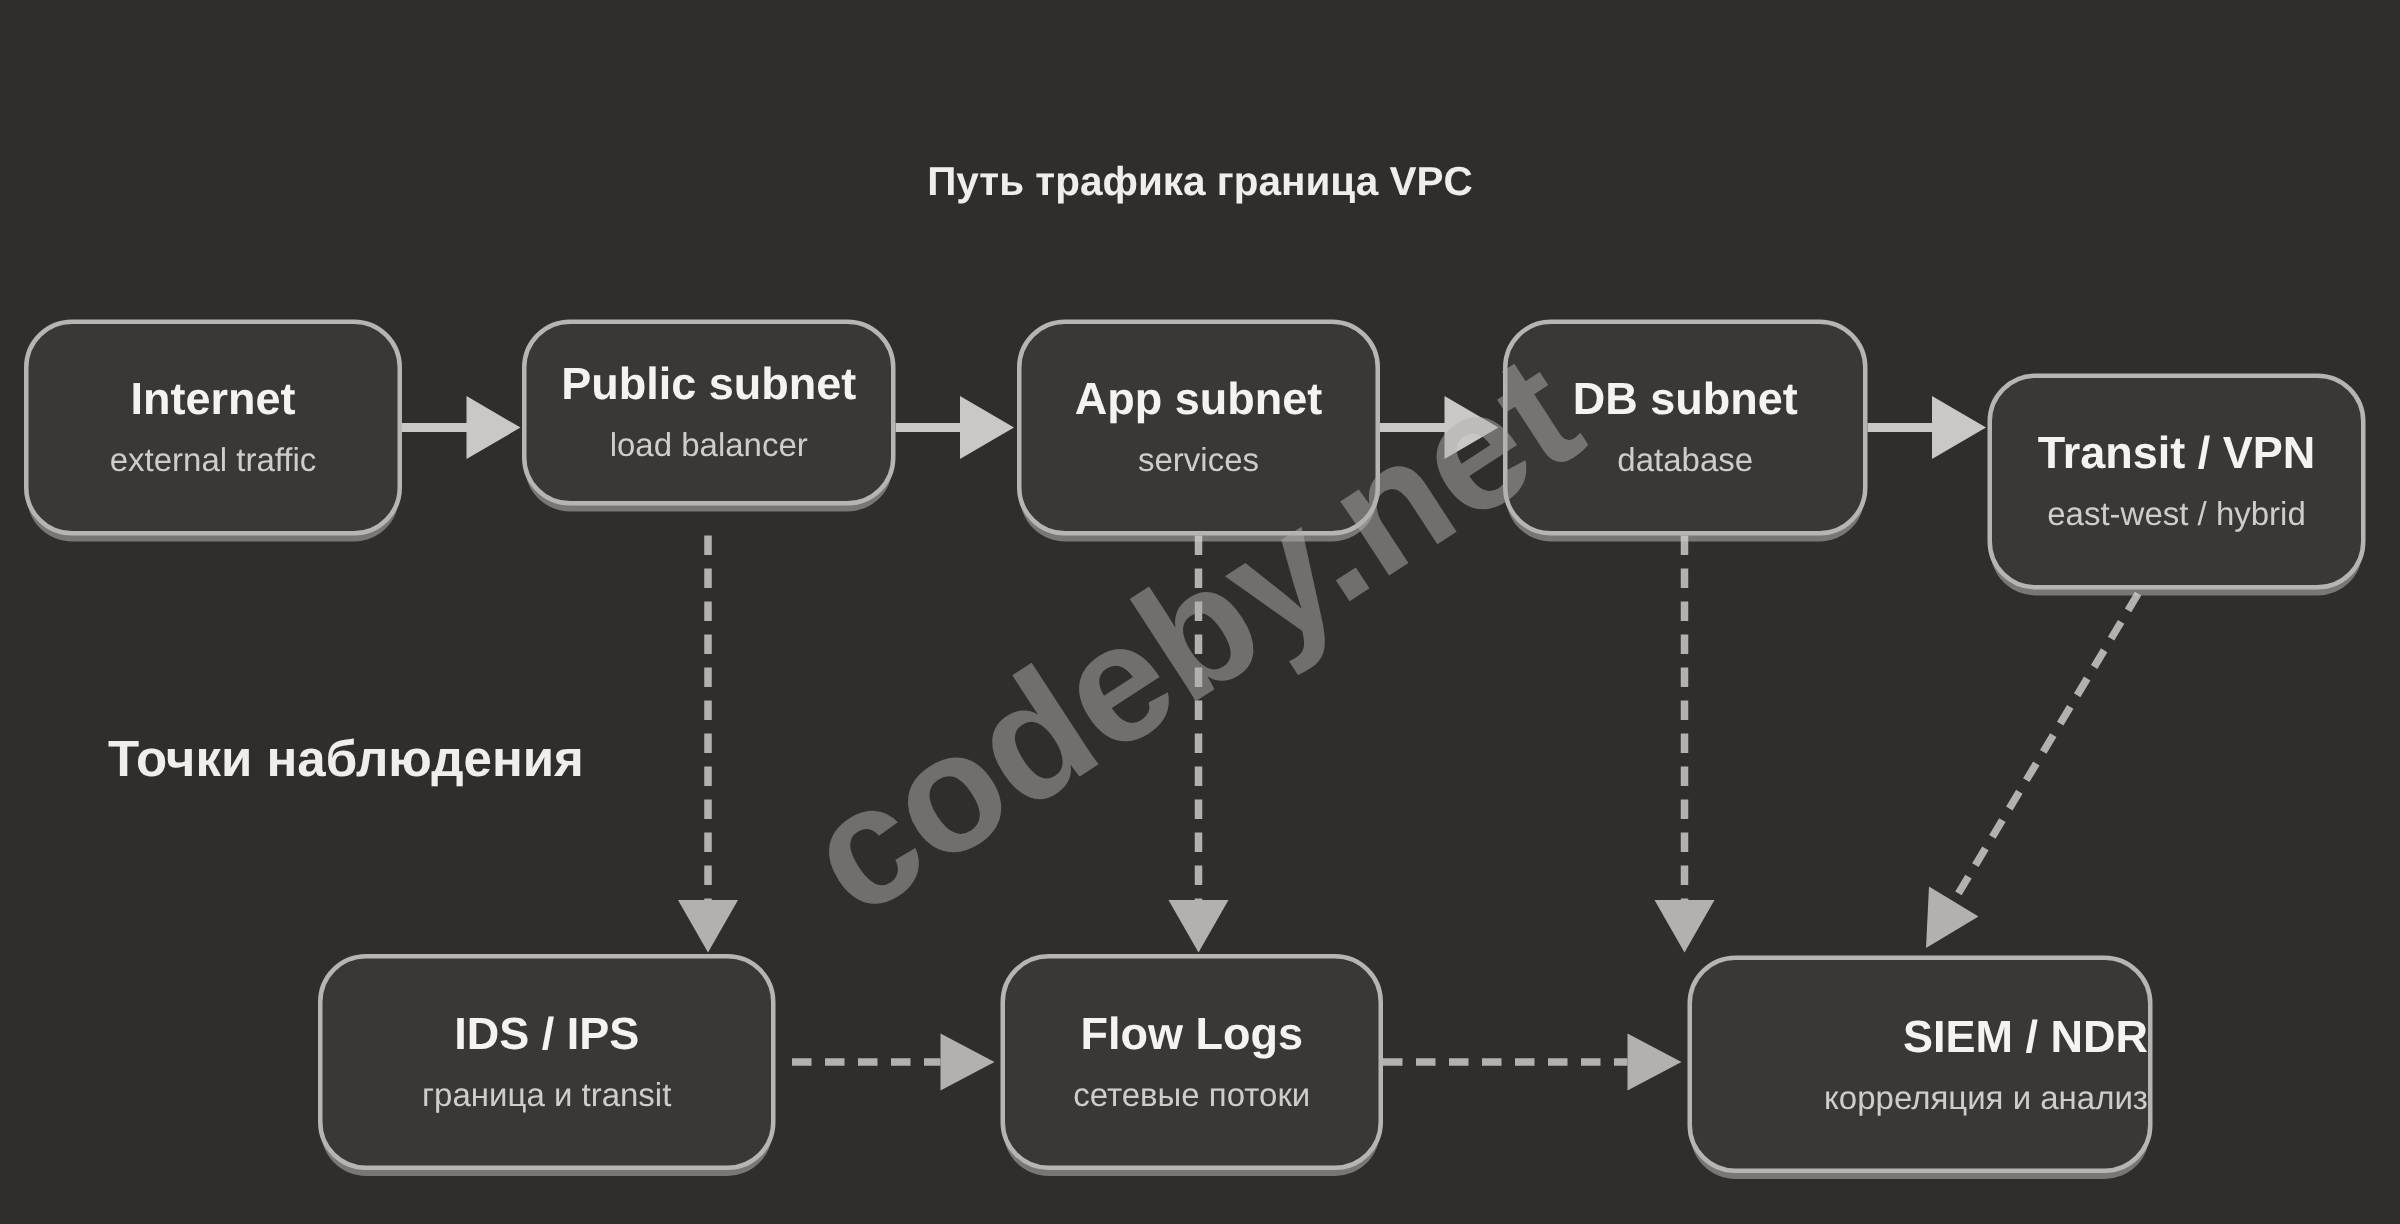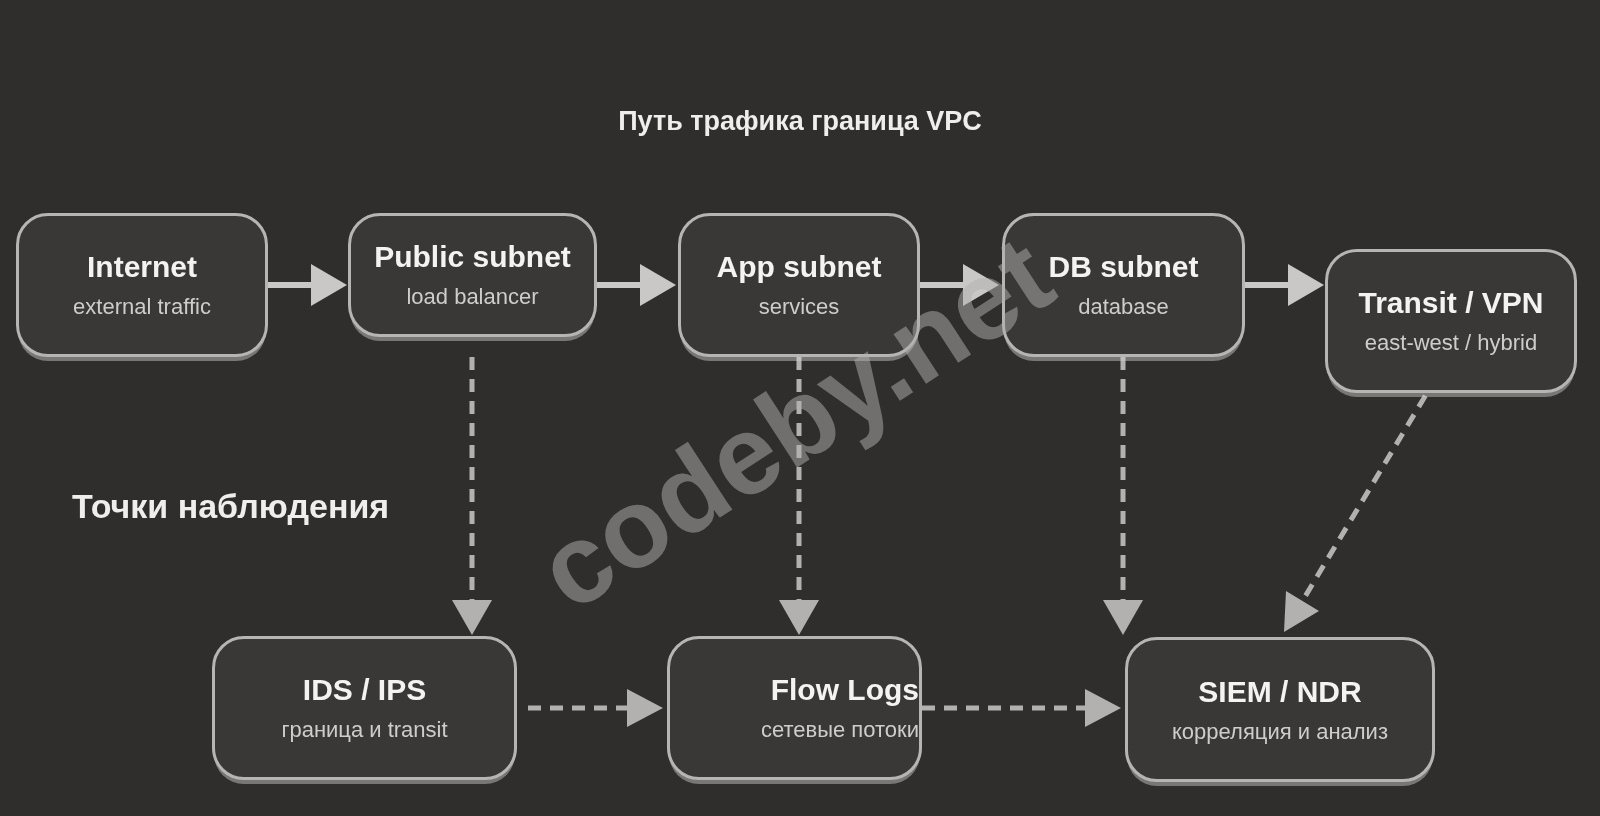--- a/index.html
+++ b/index.html
@@ -58,22 +58,22 @@
     font-size:22px;font-weight:400;
     color:var(--node-subtitle-color,#cfcdcb);
     line-height:1;white-space:nowrap;
   }
   #n-internet {left:16px;  top:213px;width:252px;height:144px;}
   #n-public   {left:348px; top:213px;width:249px;height:124px;}
   #n-app      {left:678px; top:213px;width:242px;height:144px;}
   #n-db       {left:1002px;top:213px;width:243px;height:144px;}
   #n-transit  {left:1325px;top:213px;width:252px;height:144px;margin-top:36px;}
   #n-ids      {left:212px; top:636px;width:305px;height:144px;}
-  #n-flow     {left:667px; top:636px;width:255px;height:144px;align-items:flex-end;}
-  #n-siem     {left:1125px;top:637px;width:310px;height:145px;}
+  #n-flow     {left:667px; top:636px;width:255px;height:144px;}
+  #n-siem     {left:1125px;top:637px;width:310px;height:145px;align-items:flex-end;}
   .watermark{
     position:absolute;left:795px;top:423px;z-index:30;
     transform:translate(-50%,-50%) rotate(-33deg);
     font-size:112px;font-weight:700;
     color:var(--watermark-color,rgba(175,175,175,0.5));
     white-space:nowrap;
     pointer-events:none;
   }
 </style>
 </head>

